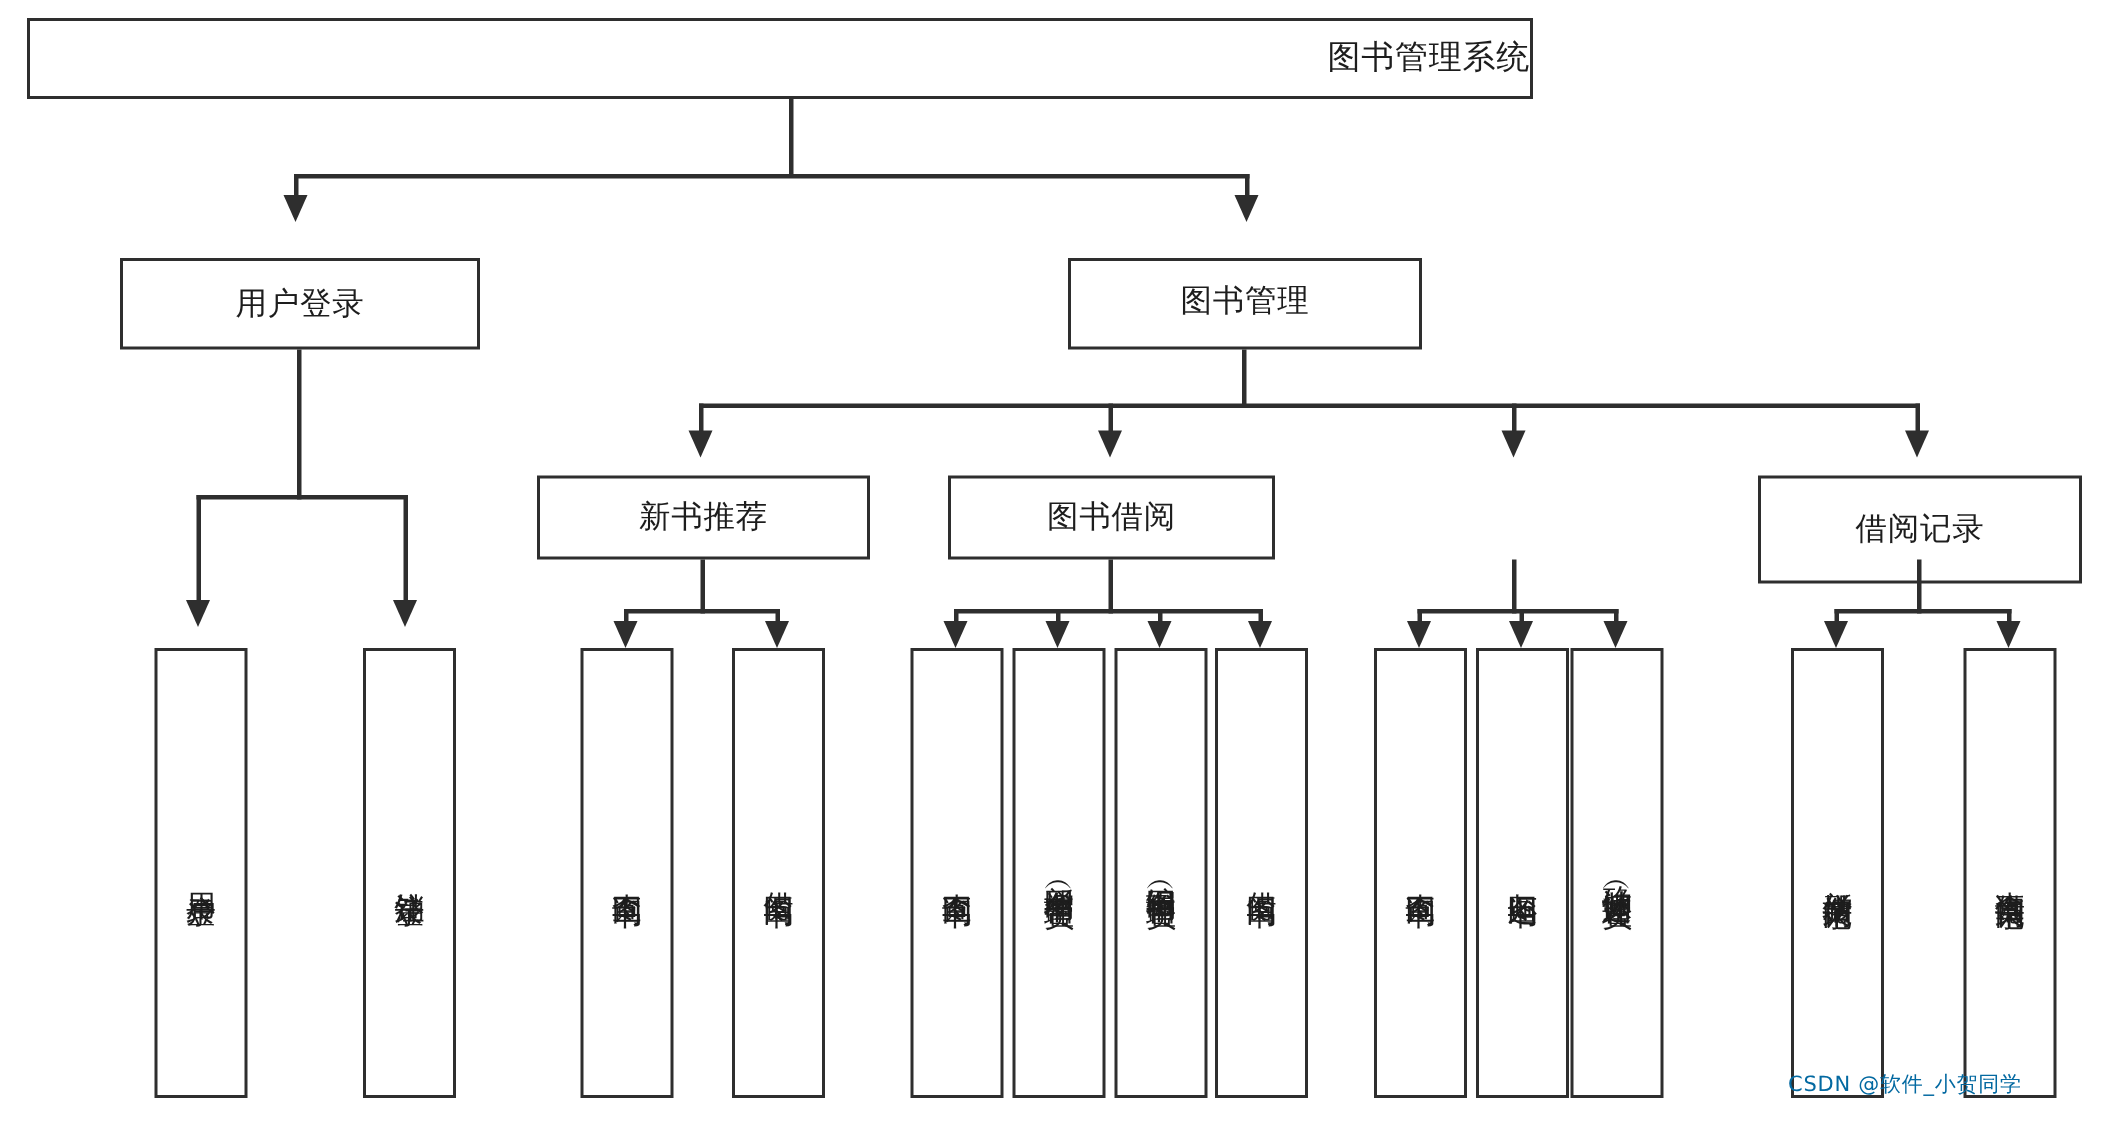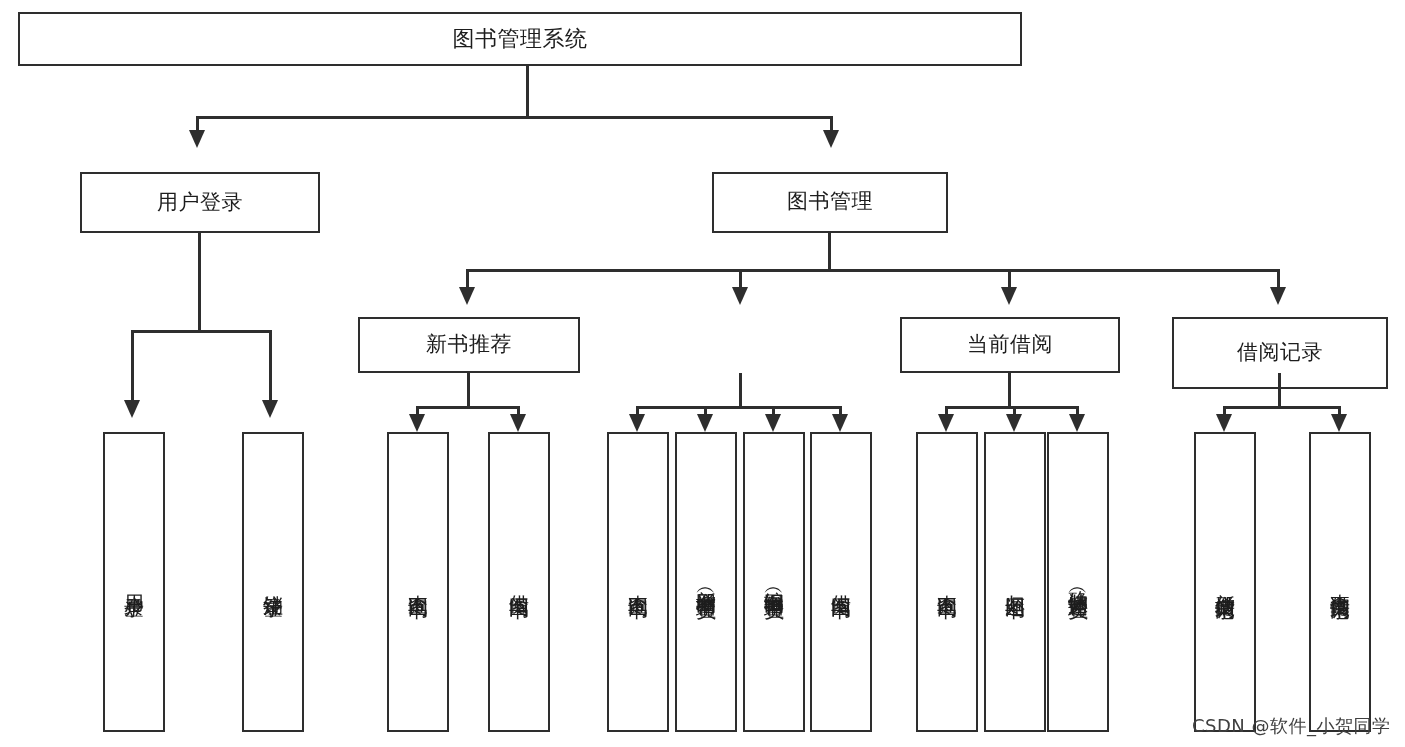--- a/index.html
+++ b/index.html
@@ -69,33 +69,33 @@
     width: 0;
     height: 0;
     border-left: 8px solid transparent;
     border-right: 8px solid transparent;
     border-top: 18px solid #2e2e2e;
   }
 
   
   #watermark {
     position: absolute;
-    font-size: 18px;
-    color: #404040;
+    font-size: 14px;
+    color: #0369a1;
     letter-spacing: 0.5px;
     white-space: nowrap;
     user-select: none;
   }
 </style>
 </head>
 <body>
 
 <div id="canvas">
 
-  <div class="node root" style="left:18px; top:12px; width:1004px; height:54px;">
+  <div class="node root" style="left:18px; top:12px; width:1004px; height:54px;justify-content:flex-end;">
     <span class="label">图书管理系统</span>
   </div>
 
   <div class="vline" style="left:526px; top:66px; width:3px; height:52px;"></div>
   <div class="hline" style="left:196px; top:116px; width:637px; height:3px;"></div>
   <div class="vline" style="left:196px; top:116px; width:3px; height:18px;"></div>
   <div class="vline" style="left:830px; top:116px; width:3px; height:18px;"></div>
   <div class="arrow" style="left:189px; top:130px;"></div>
   <div class="arrow" style="left:823px; top:130px;"></div>
 
@@ -120,22 +120,22 @@
   <div class="vline" style="left:1008px; top:269px; width:3px; height:22px;"></div>
   <div class="vline" style="left:1277px; top:269px; width:3px; height:22px;"></div>
   <div class="arrow" style="left:459px; top:287px;"></div>
   <div class="arrow" style="left:732px; top:287px;"></div>
   <div class="arrow" style="left:1001px; top:287px;"></div>
   <div class="arrow" style="left:1270px; top:287px;"></div>
 
   <div class="node lvl3" style="left:358px; top:317px; width:222px; height:56px;">
     <span class="label">新书推荐</span>
   </div>
-  <div class="node lvl3" style="left:900px; top:317px; width:220px; height:56px;">
-    <span class="label">当前借阅</span>
+  <div class="node lvl3" style="left:632px; top:317px; width:218px; height:56px;">
+    <span class="label">图书借阅</span>
   </div>
   <div class="node lvl3" style="left:1172px; top:317px; width:216px; height:72px;">
     <span class="label">借阅记录</span>
   </div>
 
   <div class="vline" style="left:467px; top:373px; width:3px; height:36px;"></div>
   <div class="hline" style="left:416px; top:406px; width:104px; height:3px;"></div>
   <div class="vline" style="left:416px; top:406px; width:3px; height:12px;"></div>
   <div class="vline" style="left:517px; top:406px; width:3px; height:12px;"></div>
   <div class="arrow" style="left:409px; top:414px;"></div>

